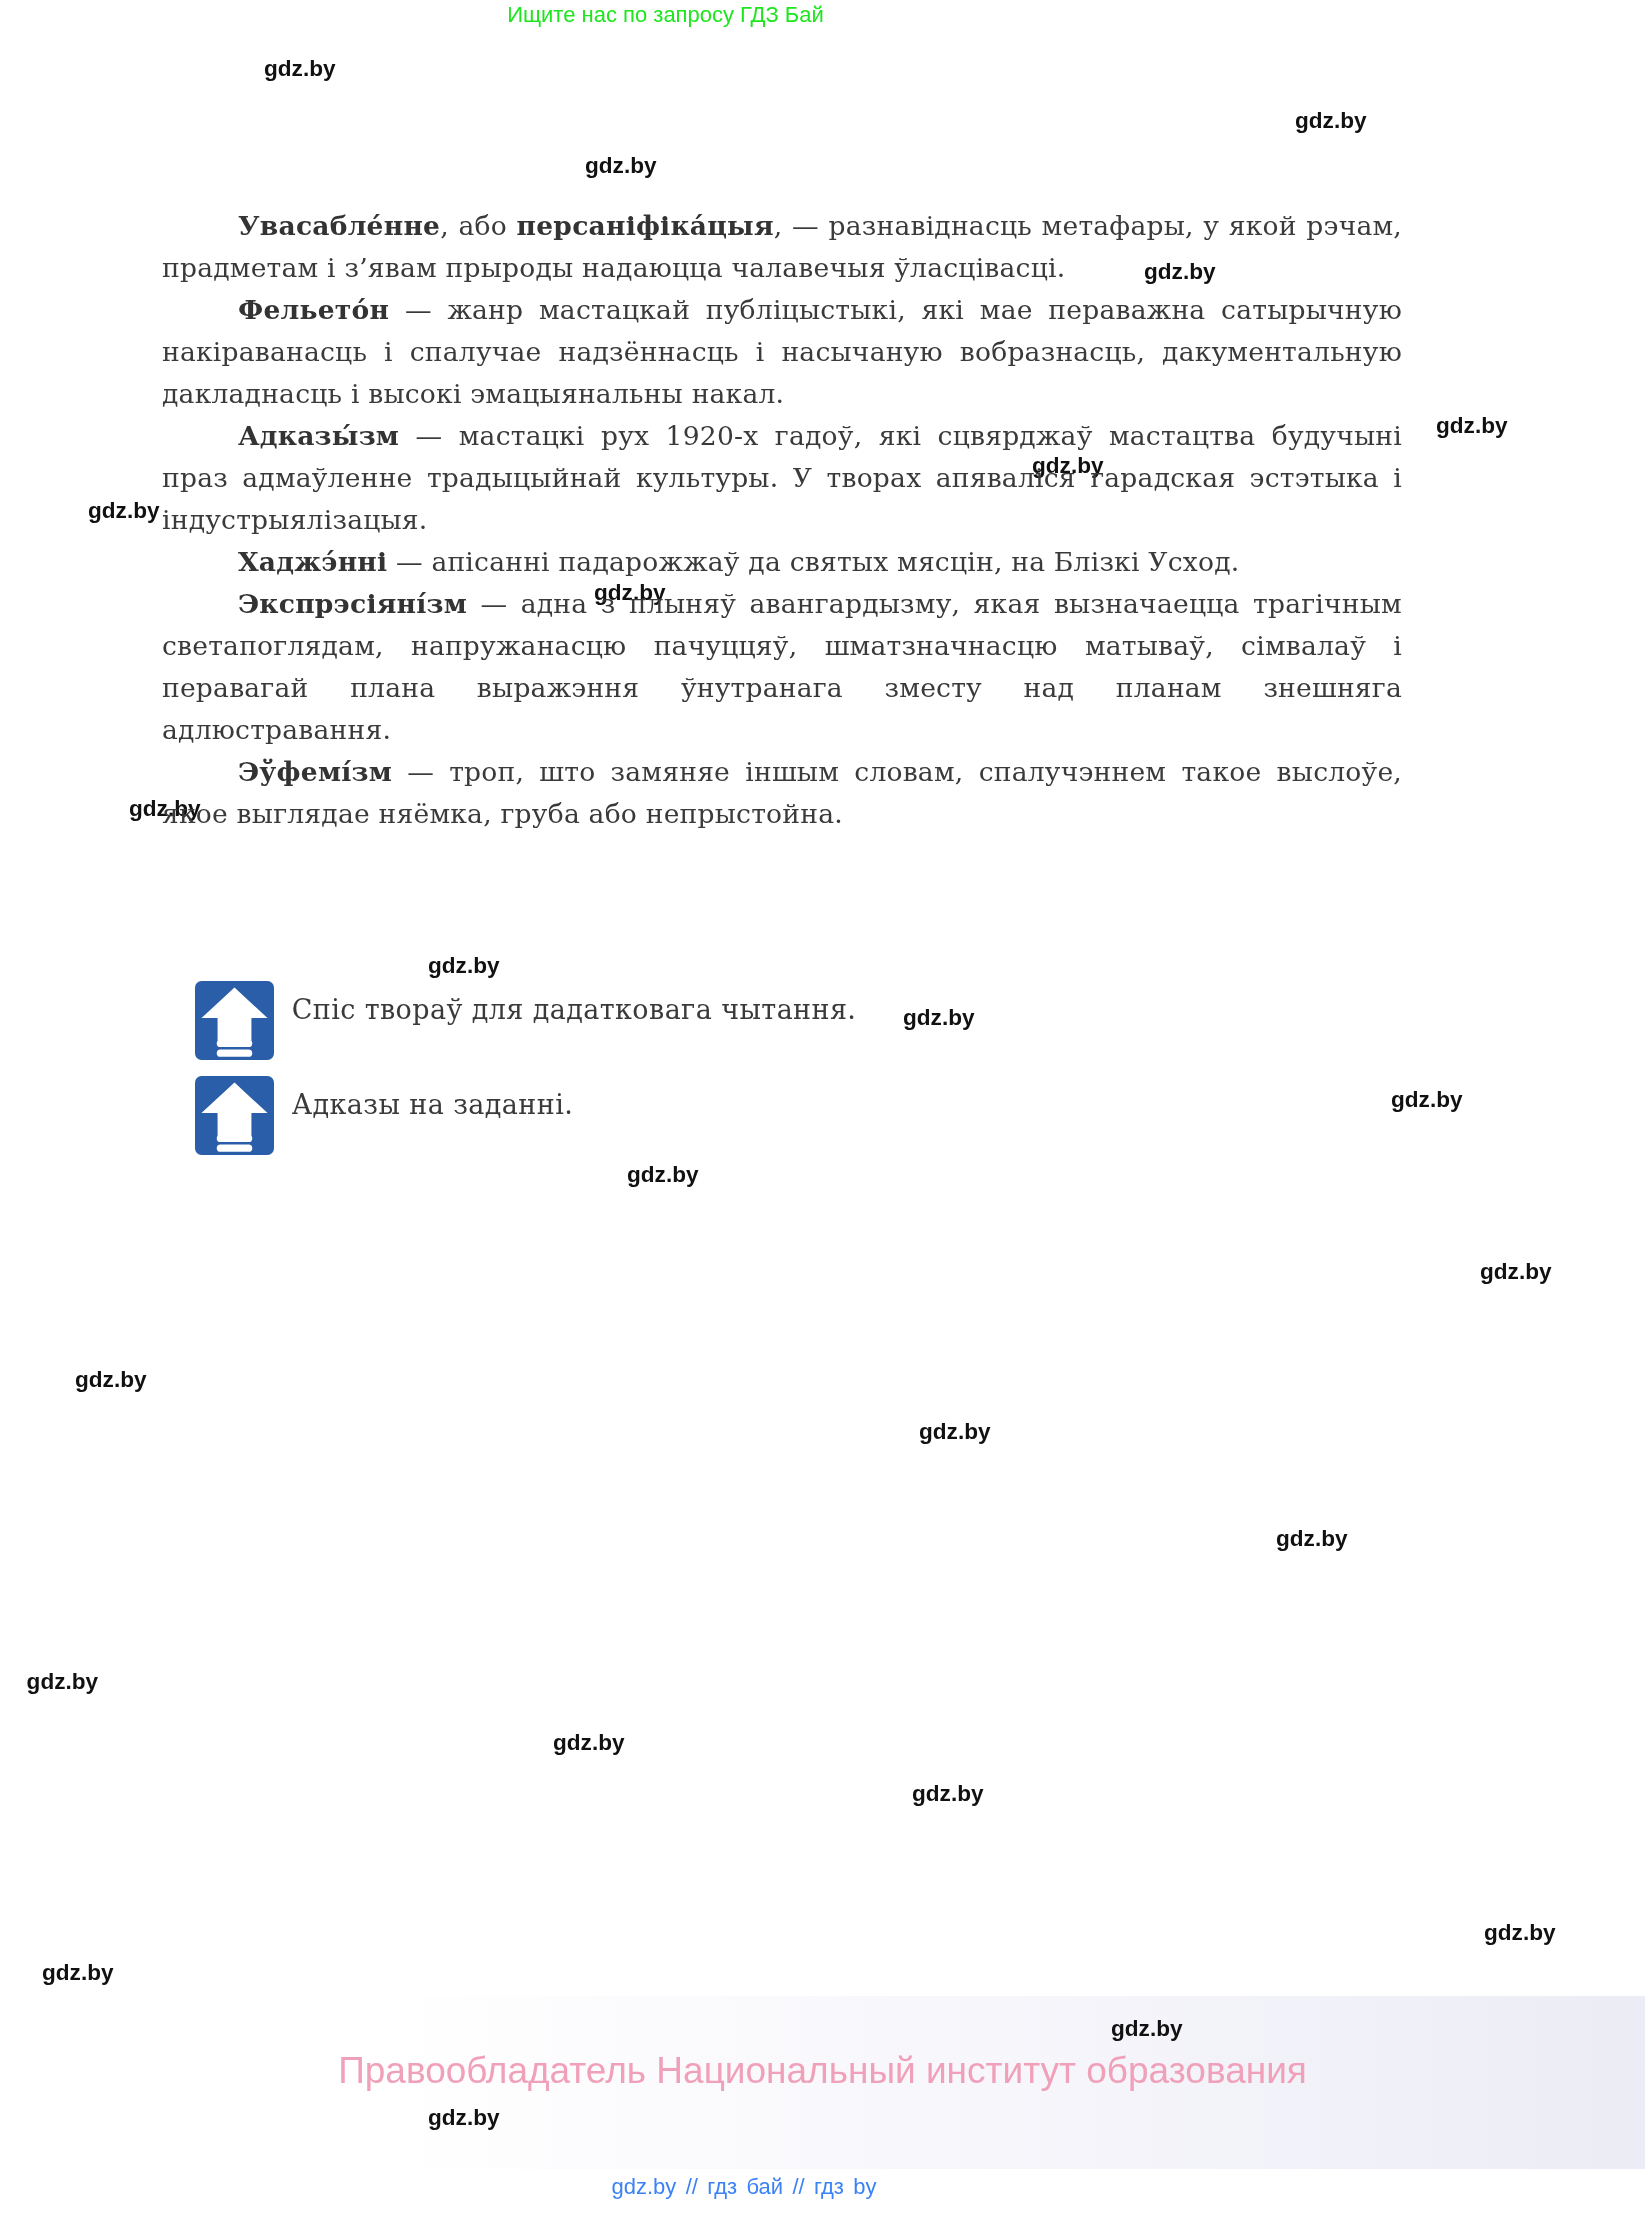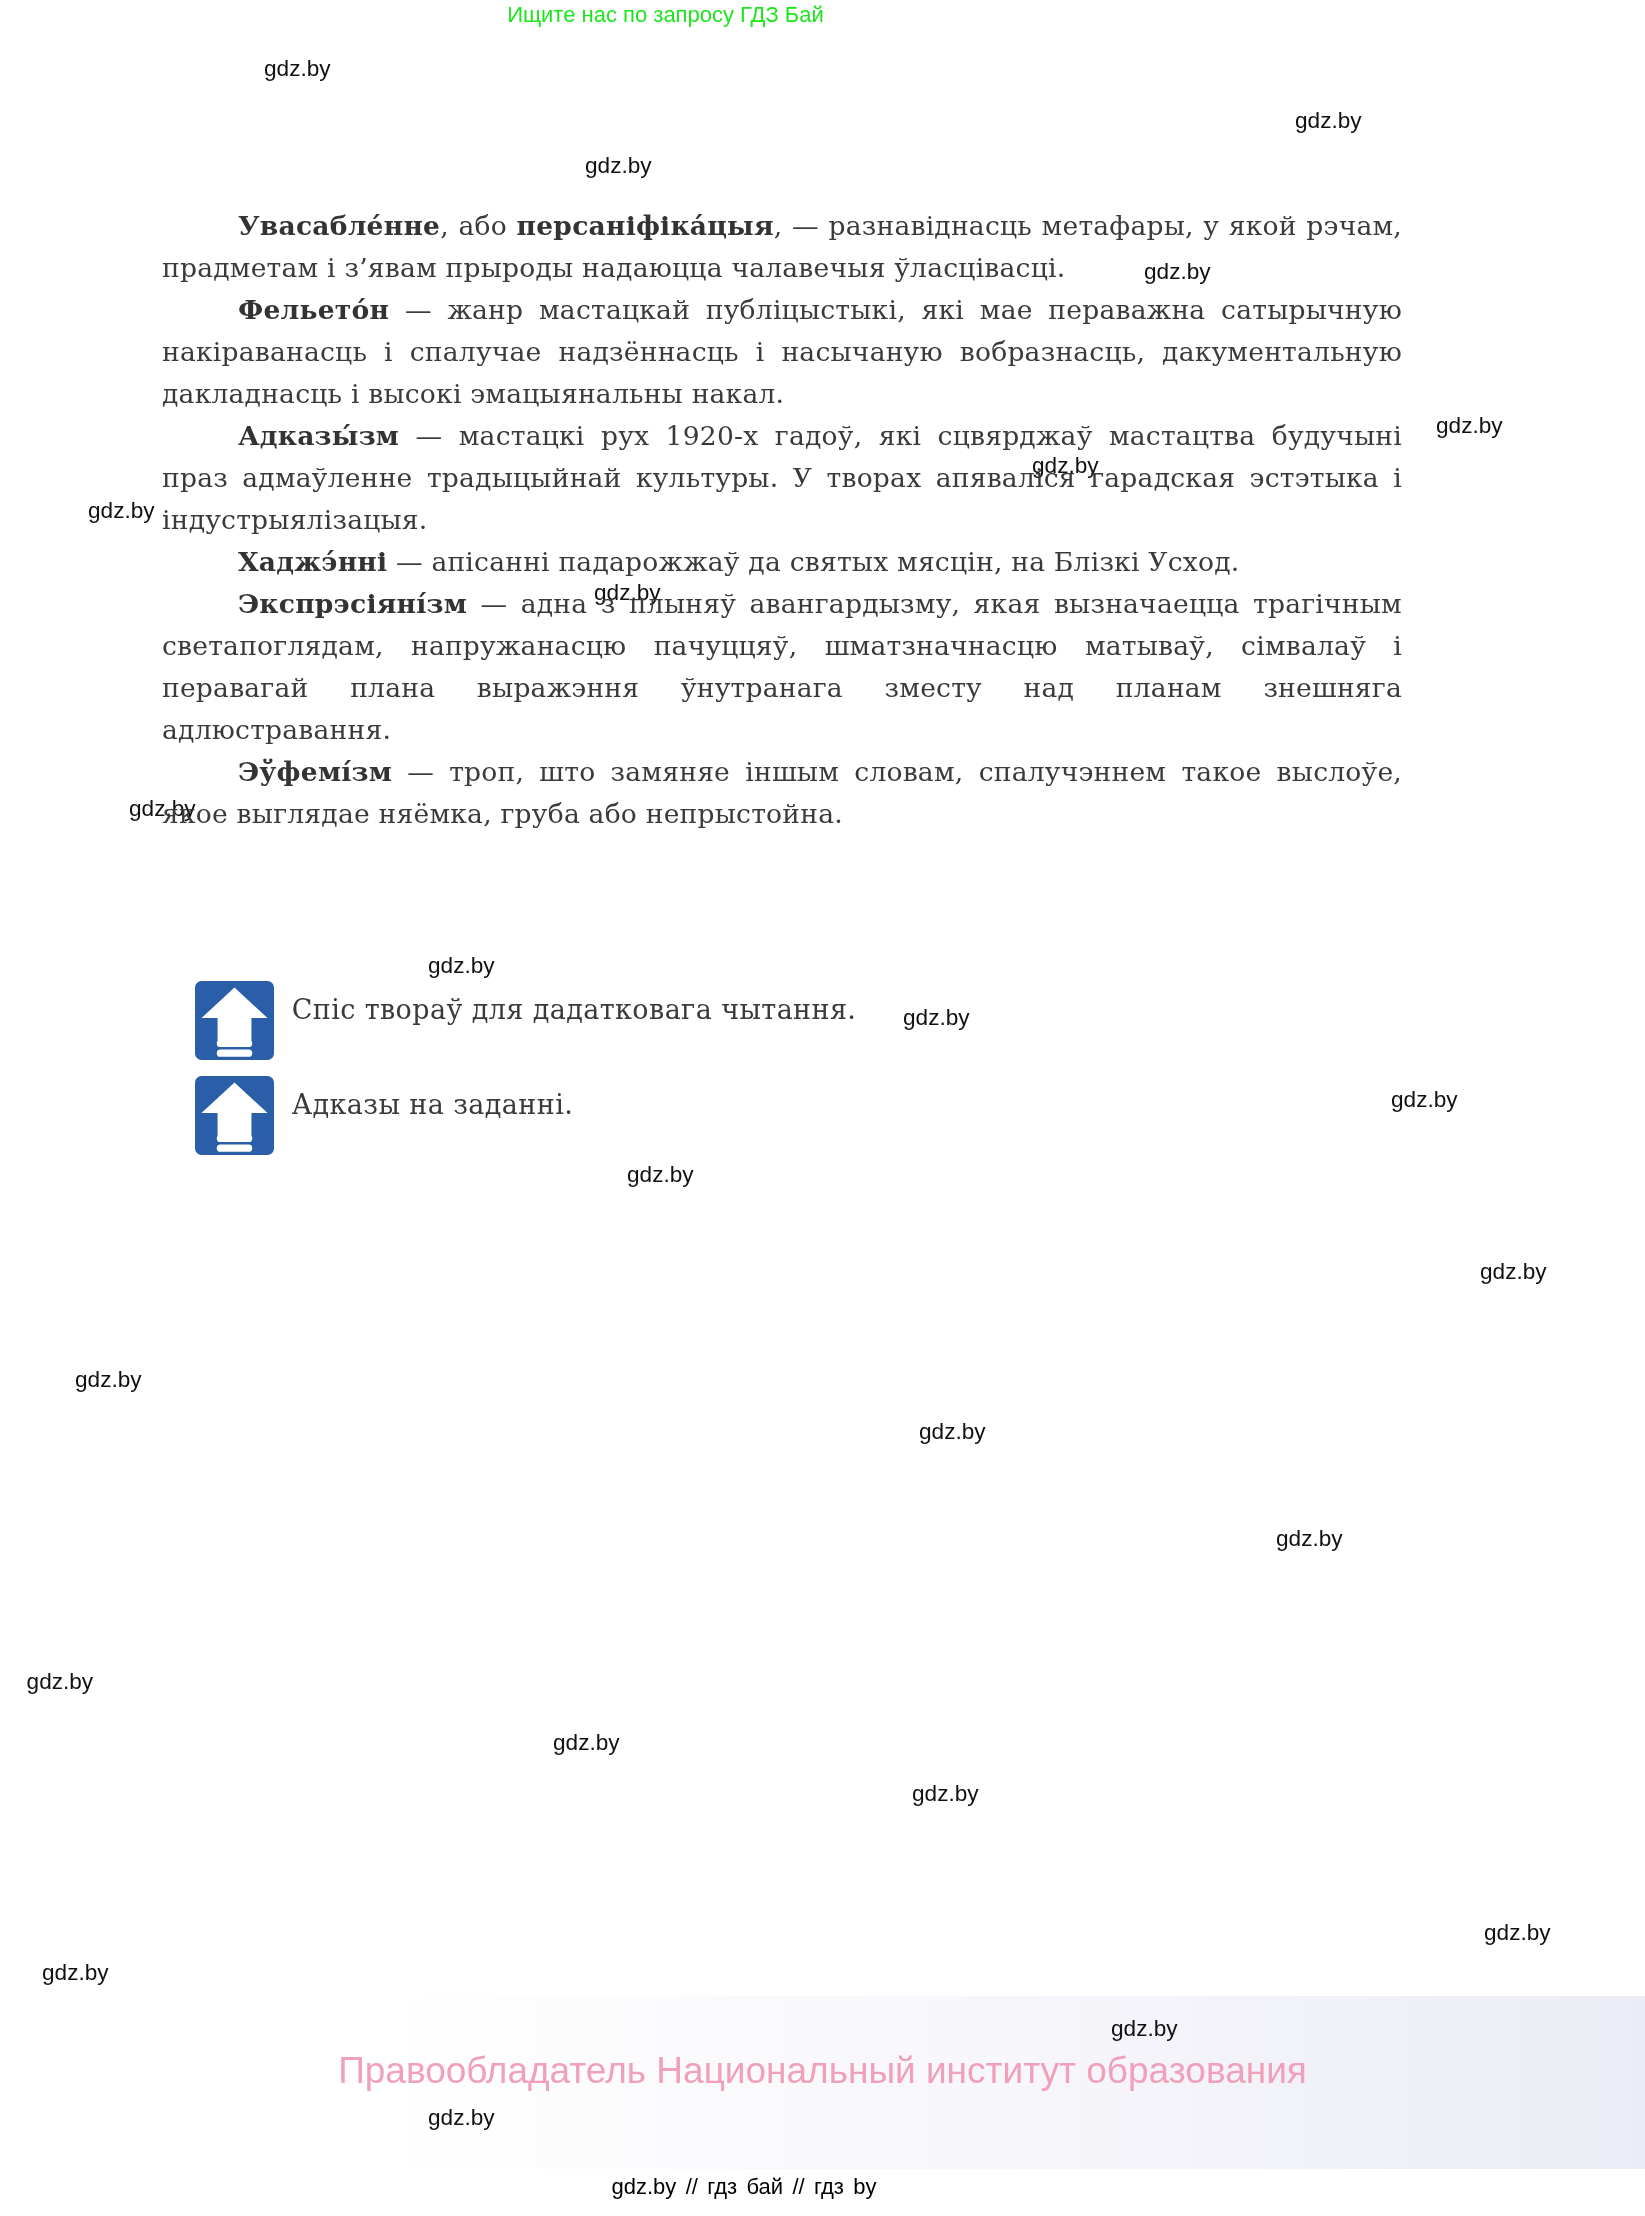--- a/index.html
+++ b/index.html
@@ -3,21 +3,21 @@
 <meta charset="utf-8">
 <style>
   html, body { margin: 0; padding: 0; background: #ffffff; }
   body { width: 1645px; height: 2216px; position: relative; overflow: hidden; }
   .top-banner {
     position: absolute; top: 1.6px; left: 0; width: 1331px; text-align: center;
     color: #1ee61e; font-family: "Liberation Sans", sans-serif; font-size: 22px;
   }
   .wm {
     position: absolute; font-family: "Liberation Sans", sans-serif;
-    font-size: 22.6px; color: #111; white-space: nowrap;
+    font-size: 22.6px; color: #111; white-space: nowrap; font-weight: bold;
   }
   .content {
     position: absolute; left: 162px; top: 205px; width: 1240px;
     font-family: "DejaVu Serif", serif; font-size: 26.6px; color: #3a3a3a;
     line-height: 42px; letter-spacing: 0.2px;
   }
   .content p { margin: 0; text-align: justify; text-align-last: left; }
   .content p.ind { text-indent: 76px; }
   .content b { color: #333; }
   .links { position: absolute; left: 159px; top: 981px; }
@@ -30,21 +30,21 @@
   .copyright-band {
     position: absolute; left: 383px; top: 1996px; width: 1263px; height: 173px;
     background: linear-gradient(90deg, #ffffff 0%, #f8f8fc 40%, #ececf6 100%);
   }
   .copyright-text {
     position: absolute; left: 0; top: 2050px; width: 1645px; text-align: center;
     font-family: "Liberation Sans", sans-serif; font-size: 37px; color: #f0a0b8;
   }
   .footer {
     position: absolute; left: 0; top: 2174px; width: 1488px; text-align: center;
-    font-family: "Liberation Sans", sans-serif; font-size: 22px; color: #000000;
+    font-family: "Liberation Sans", sans-serif; font-size: 22px; color: #3b82f6;
     word-spacing: 3.2px;
   }
 </style>
 </head>
 <body>
 
 <div class="top-banner">Ищите нас по запросу ГДЗ Бай</div>
 
 <span class="wm" style="left:264px;top:56px">gdz.by</span>
 <span class="wm" style="left:1295px;top:108px">gdz.by</span>

